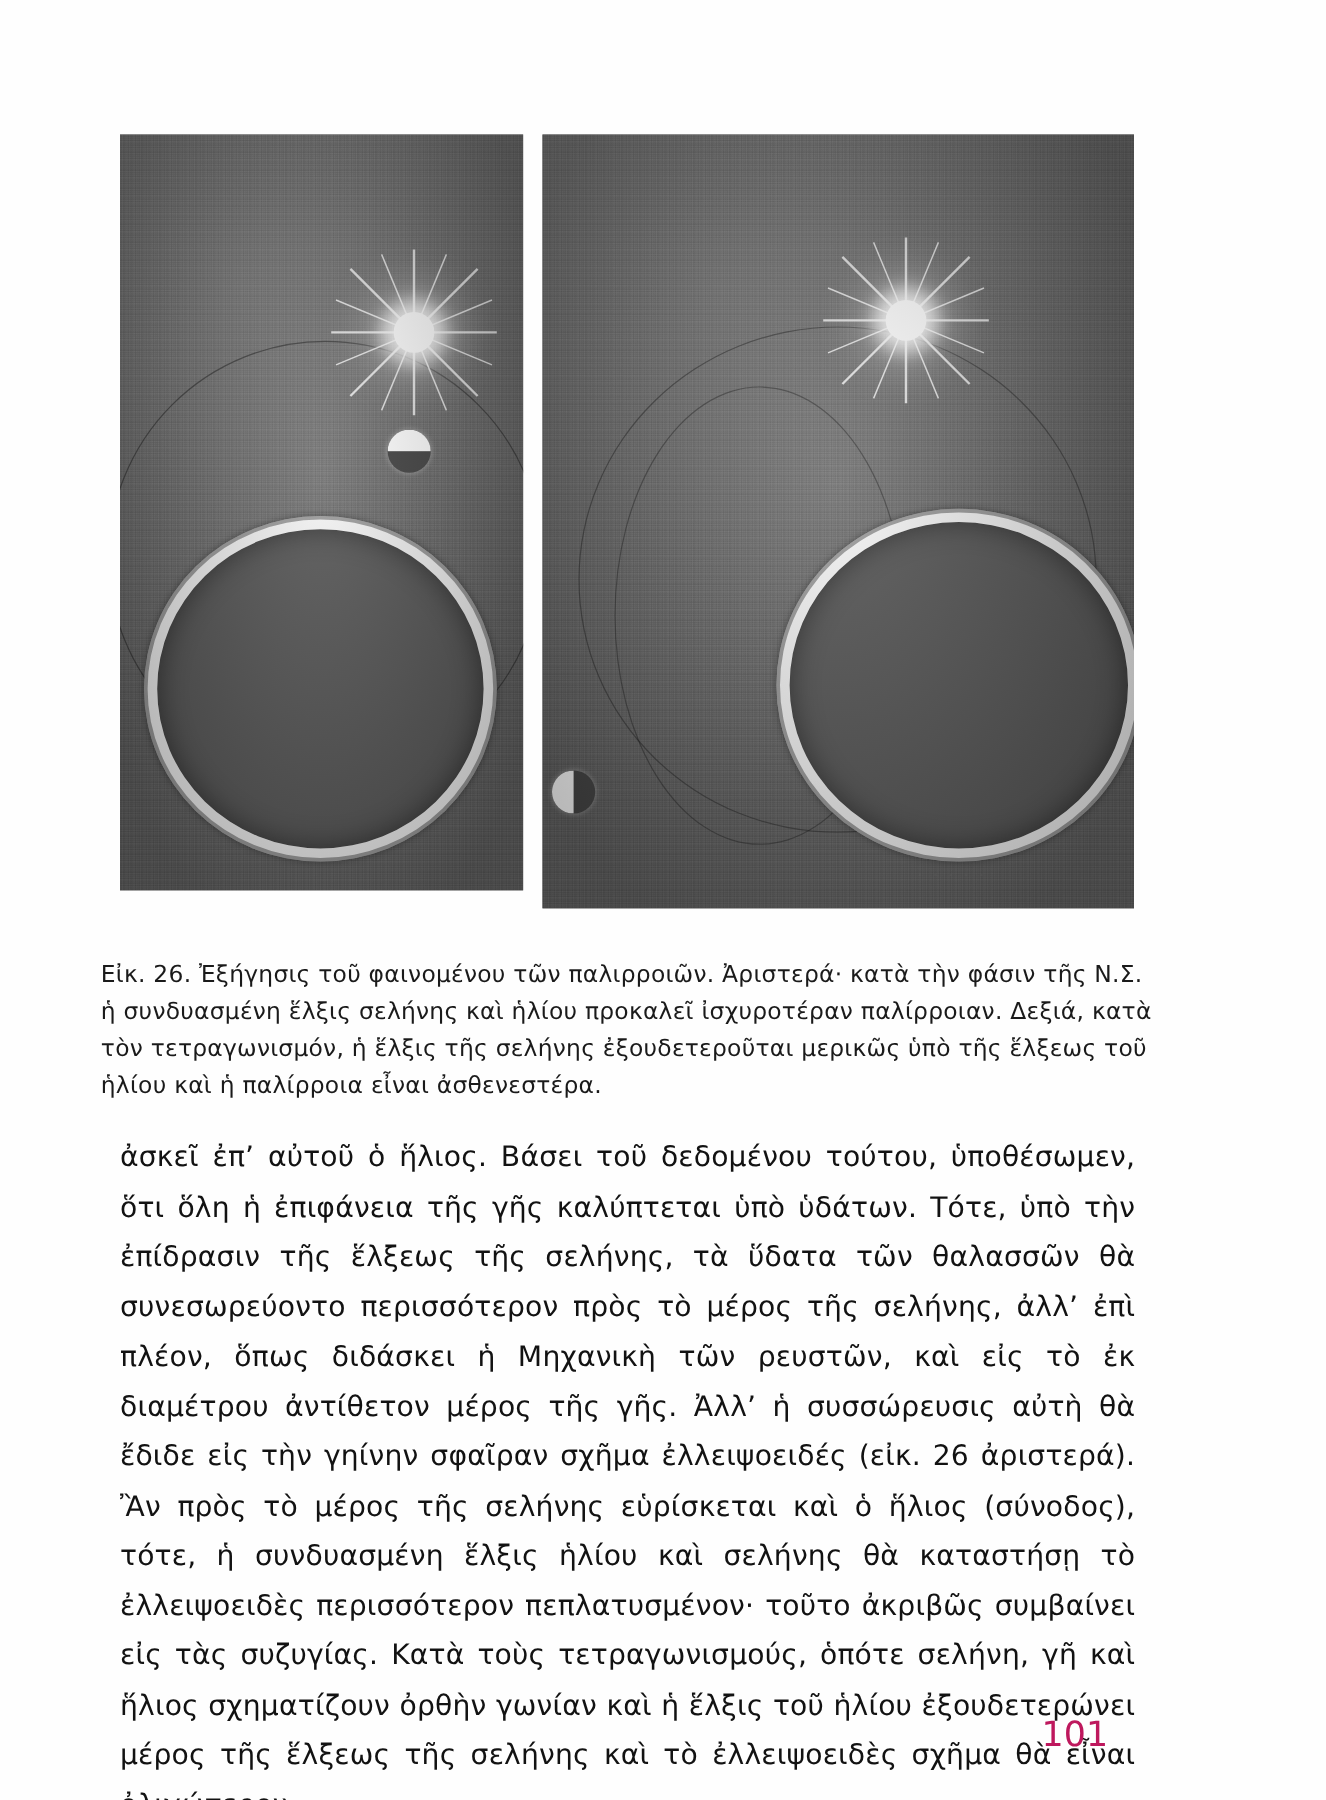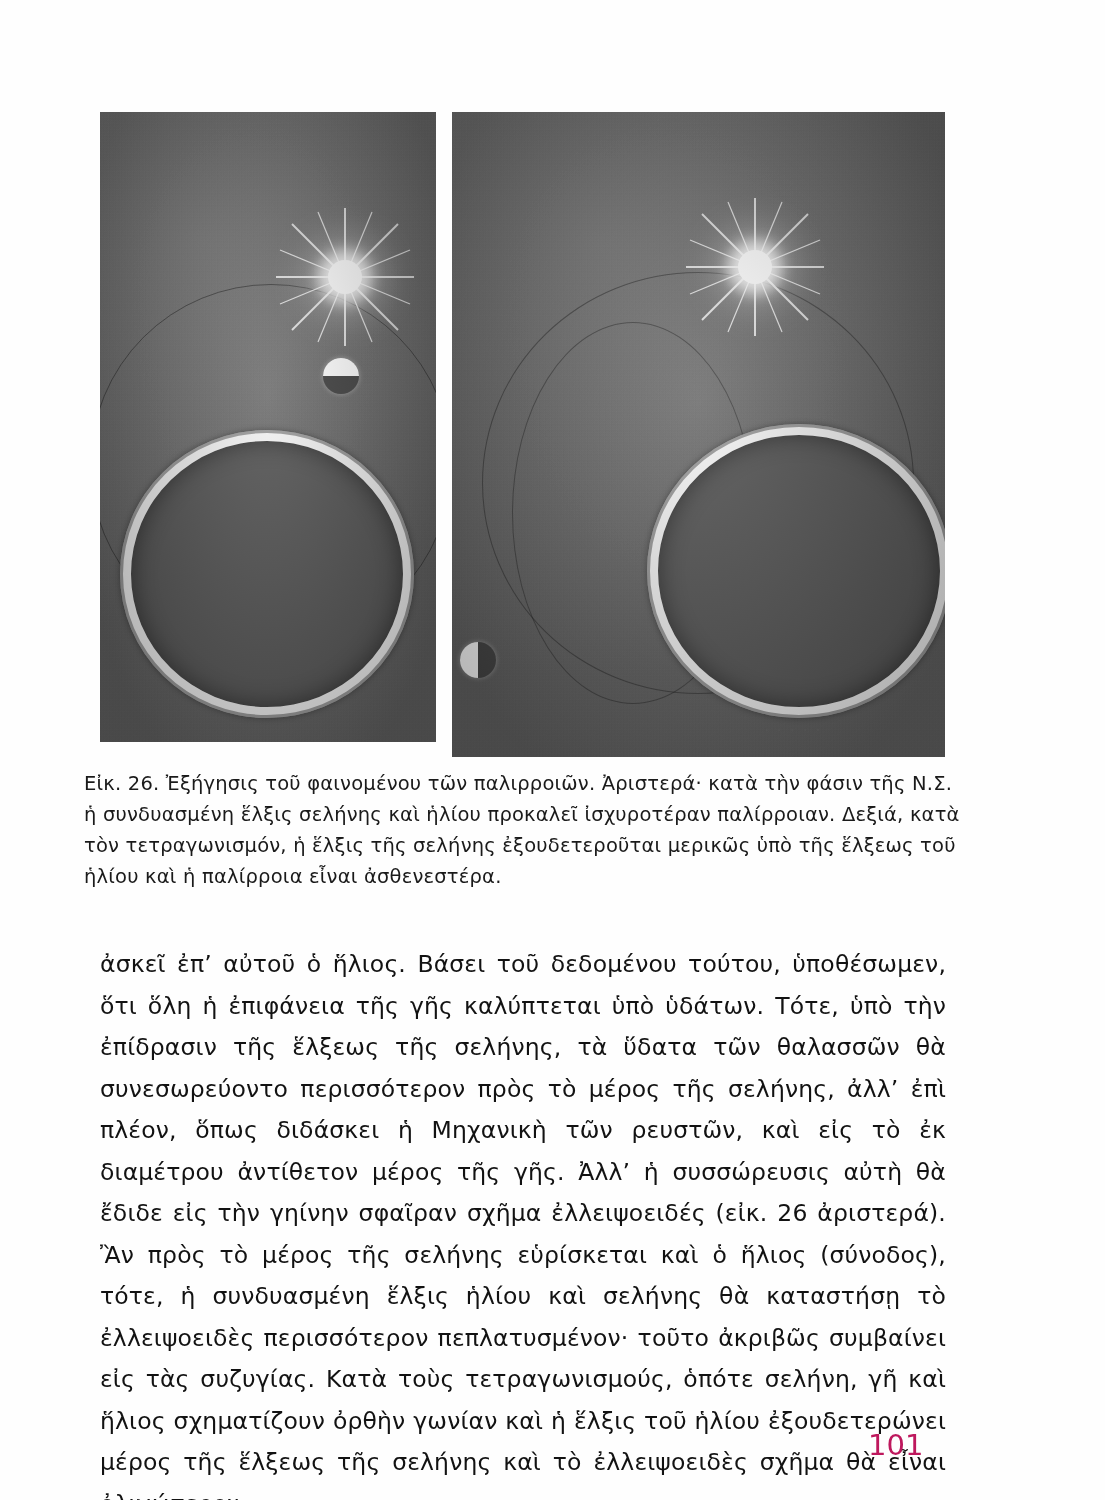--- a/index.html
+++ b/index.html
@@ -112,21 +112,21 @@
     position: absolute;
     border: 1px solid rgba(20,20,20,0.55);
     border-radius: 50%;
     background: transparent;
   }
 
   
   .caption {
     position: absolute;
     left: 84px;
-    top: 768px;
+    top: 796px;
     width: 878px;
     font-family: "DejaVu Sans", sans-serif;
     font-size: 19.5px;
     line-height: 31px;
     color: #1a1a1a;
     letter-spacing: 0.2px;
   }
   .body-text {
     position: absolute;
     left: 84px;

